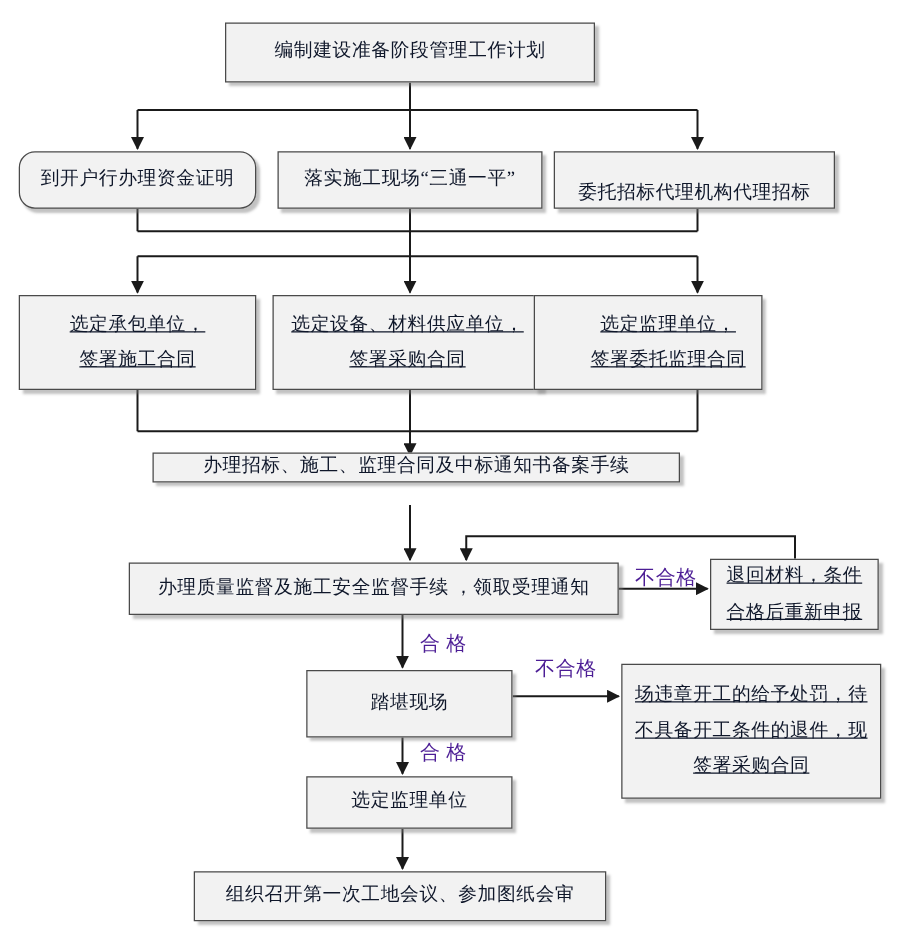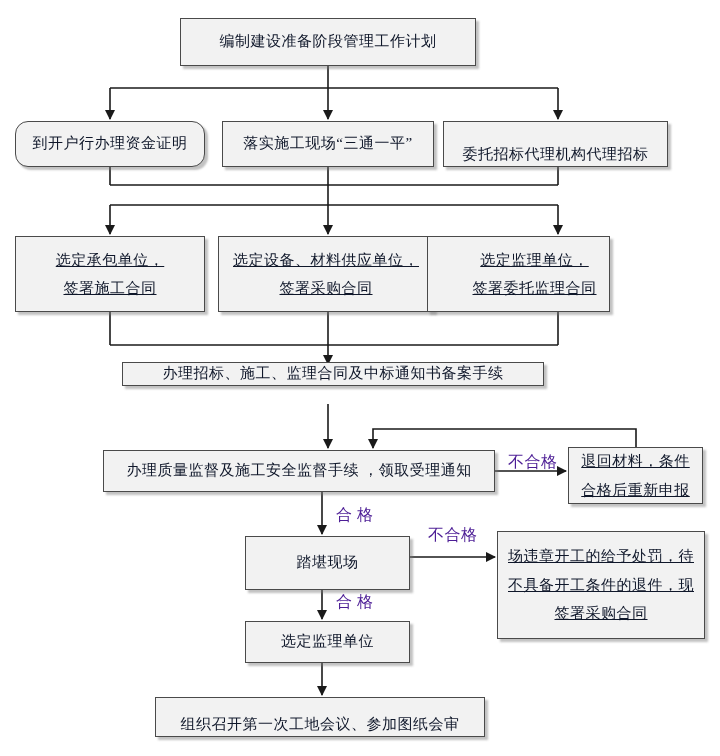--- a/index.html
+++ b/index.html
@@ -156,21 +156,21 @@
   <div class="node two-line" style="left: 497px; top: 531px; width: 208px; height: 108px;">
     <span class="line">场违章开工的给予处罚，待</span>
     <span class="line">不具备开工条件的退件，现</span>
     <span class="line">签署采购合同</span>
   </div>
 
   <div class="node" style="left: 245px; top: 621px; width: 165px; height: 42px;">
     <span class="line">选定监理单位</span>
   </div>
 
-  <div class="node" style="left: 155px; top: 697px; width: 330px; height: 40px; justify-content: flex-end;">
+  <div class="node" style="left: 155px; top: 697px; width: 330px; height: 40px;">
     <span class="line">组织召开第一次工地会议、参加图纸会审</span>
   </div>
 
   <div class="edge-label" style="left: 508px; top: 452px;">不合格</div>
   <div class="edge-label" style="left: 336px; top: 505px;">合  格</div>
   <div class="edge-label" style="left: 428px; top: 525px;">不合格</div>
   <div class="edge-label" style="left: 336px; top: 592px;">合  格</div>
 
 </div>
 

